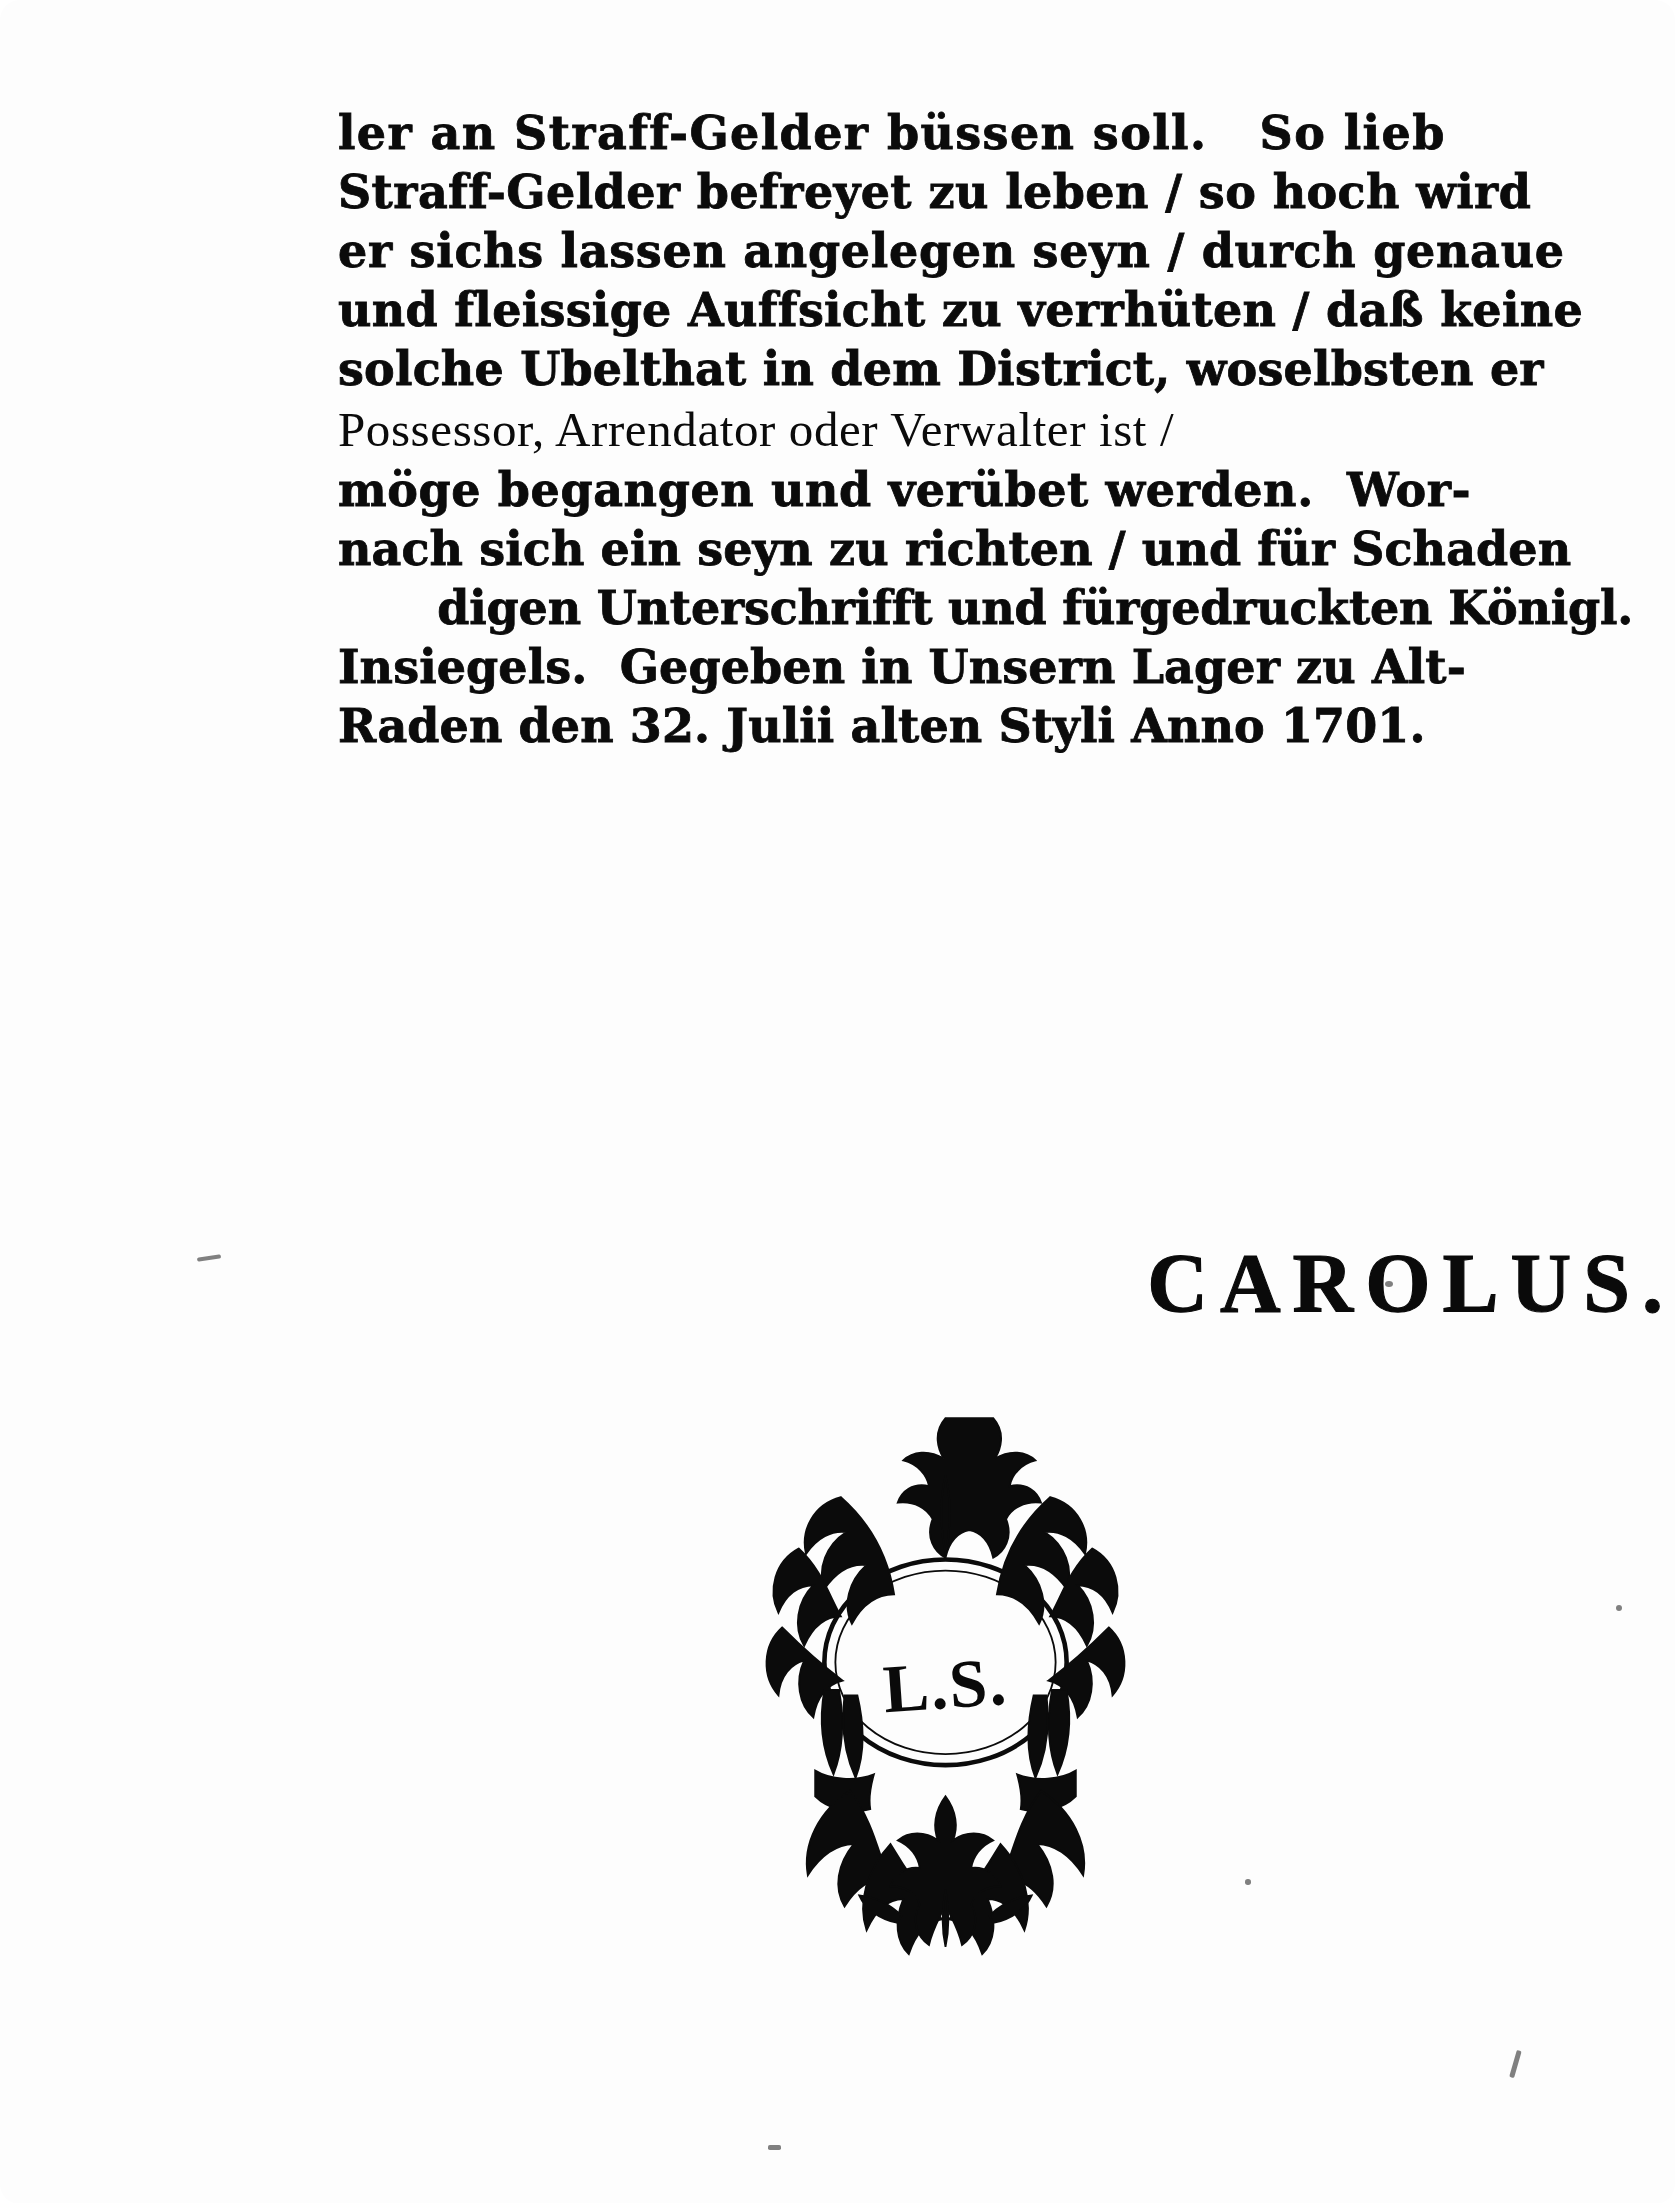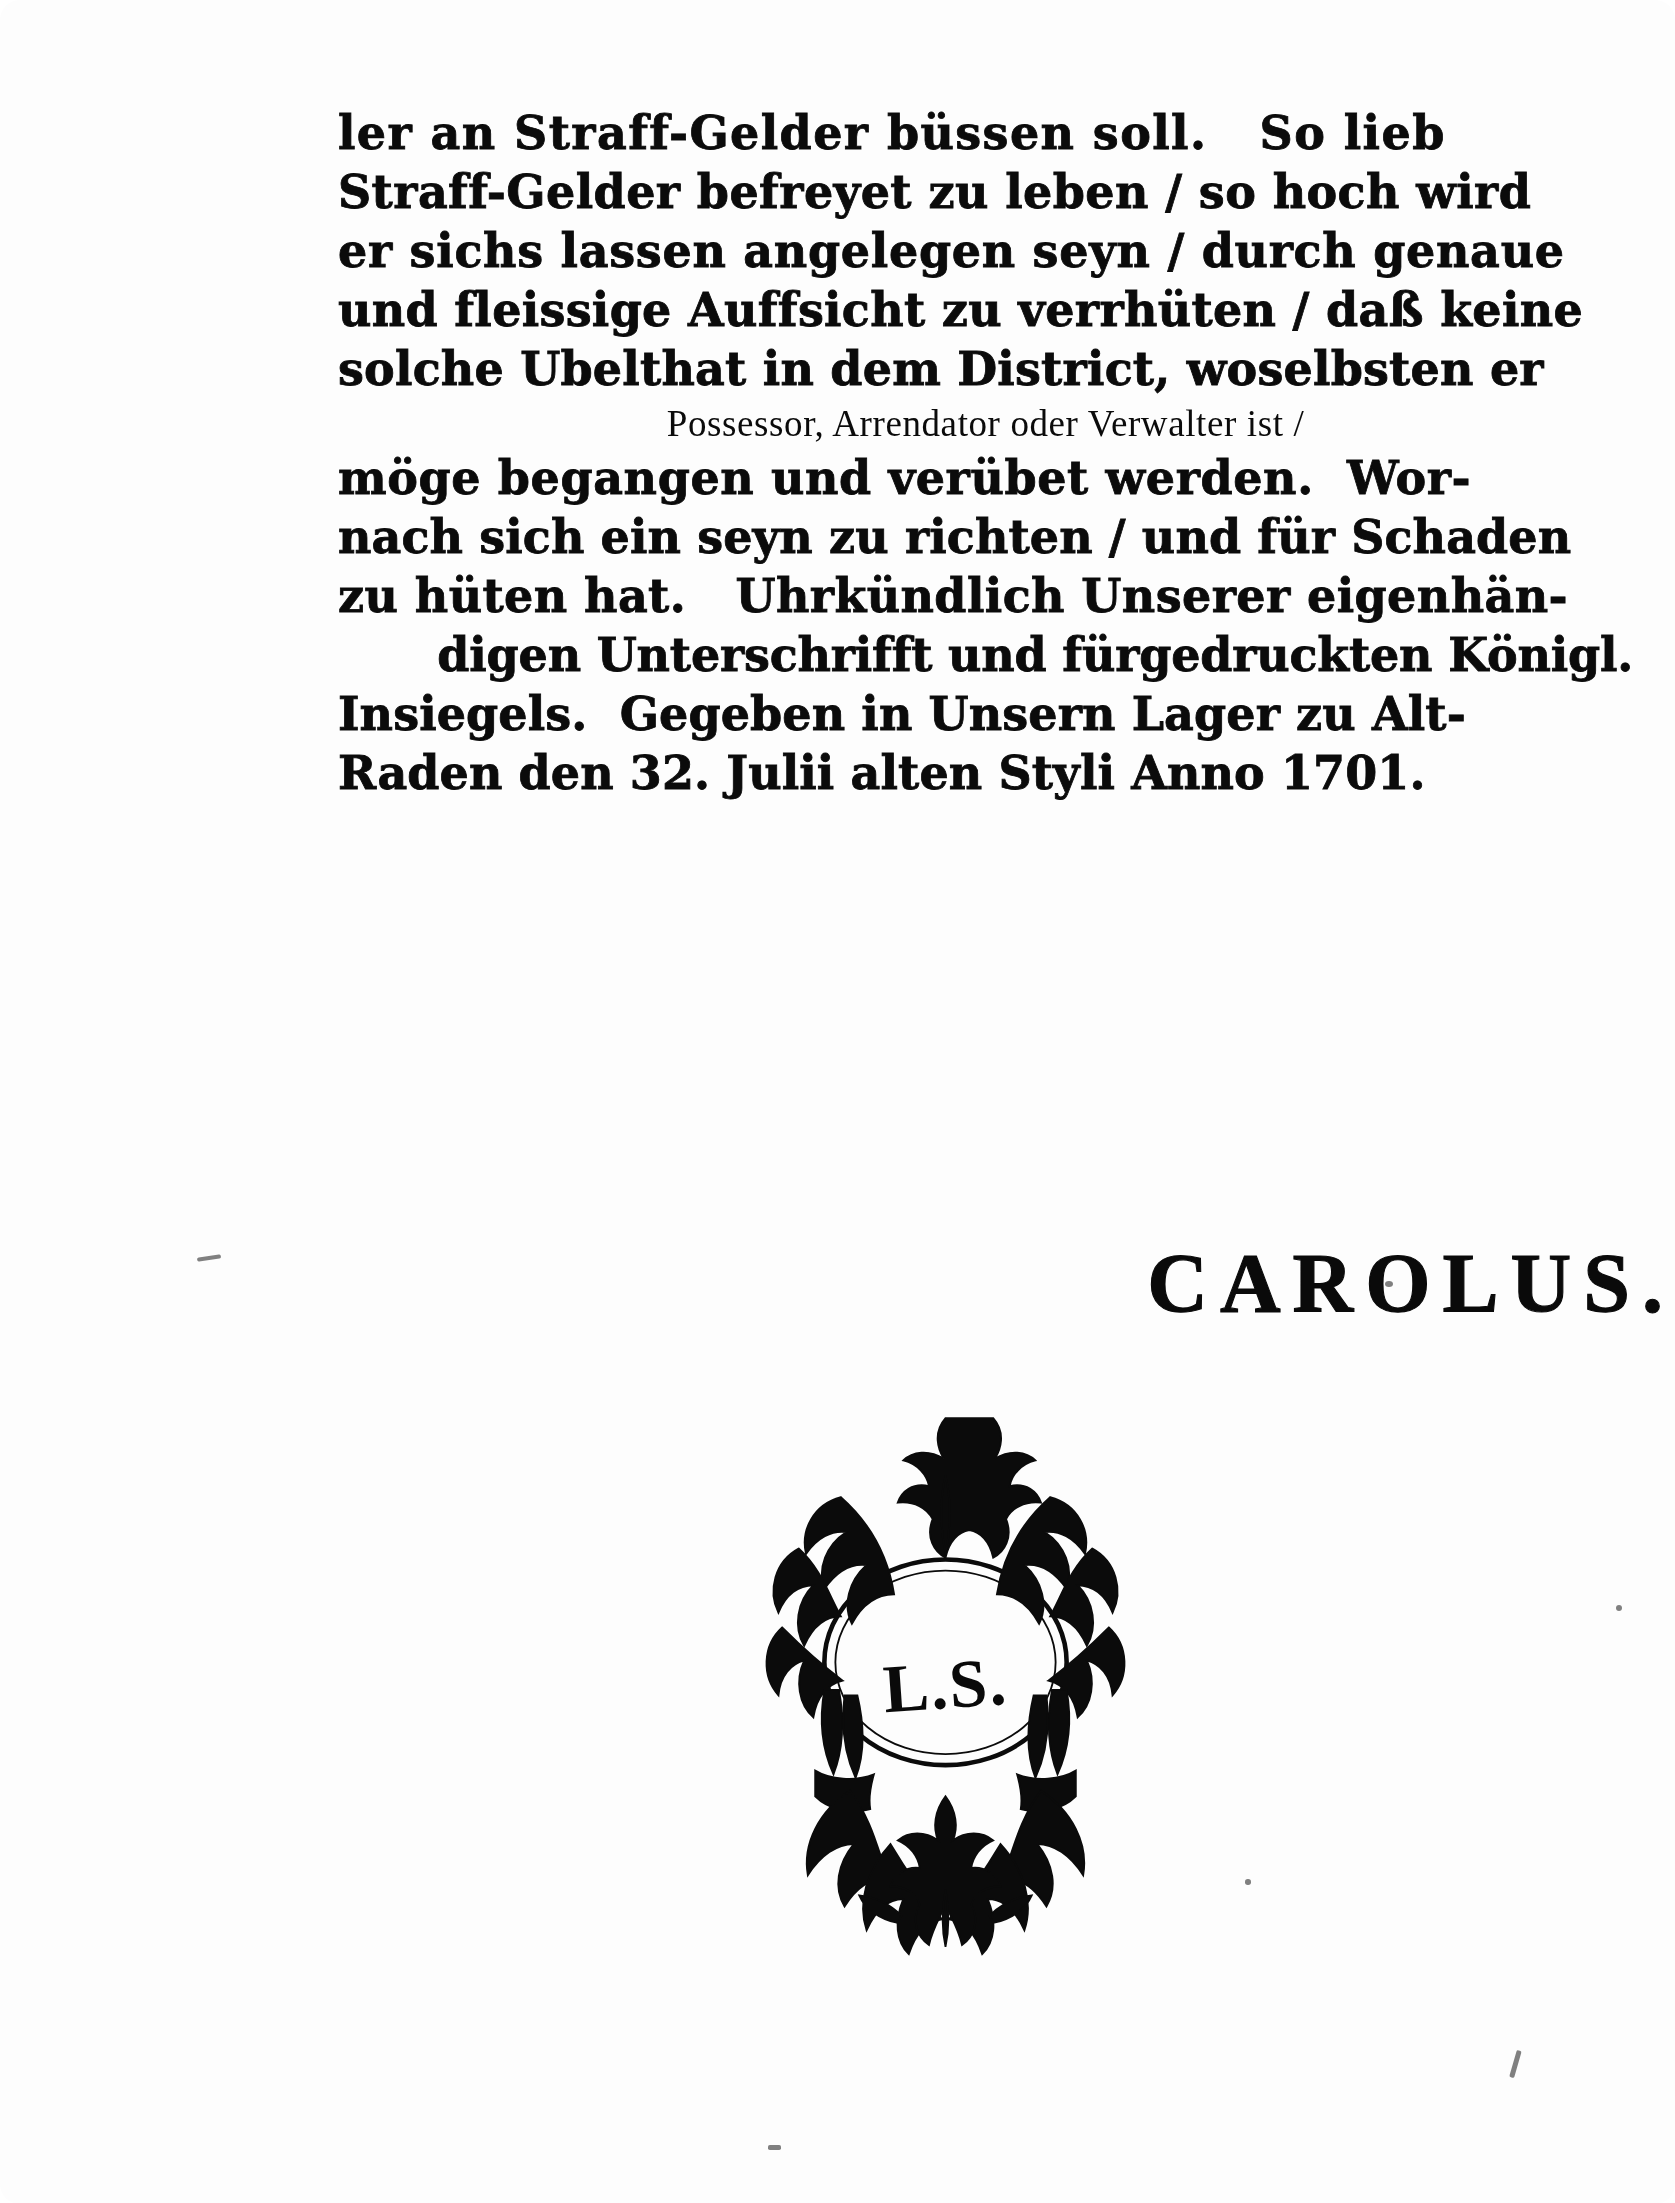--- a/index.html
+++ b/index.html
@@ -58,21 +58,21 @@
     font-weight: 400;
     -webkit-text-stroke: 0px;
   }
 
   .l1  { font-size: 46px; letter-spacing: 1.4px; }
   .l2  { font-size: 44px; letter-spacing: 0.2px; }
   .l3  { font-size: 45px; letter-spacing: 0.4px; }
   .l4  { font-size: 45px; letter-spacing: 0.7px; }
   .l5  { font-size: 44px; letter-spacing: 0.3px; }
   .l6  { font-size: 44px; letter-spacing: 0.2px; }
-  .l7  { font-size: 37px; letter-spacing: 0.6px; text-align: center; }
+  .l7  { font-size: 49px; letter-spacing: 0.6px; }
   .l8  { font-size: 44px; letter-spacing: 0.6px; }
   .l9  { font-size: 44px; letter-spacing: 0.1px; }
   .l10 { font-size: 44px; letter-spacing: 0.4px; }
   .l11 { font-size: 43px; letter-spacing: -0.2px; text-align: right; }
   .l12 { font-size: 44px; letter-spacing: 0.1px; }
   .l13 { font-size: 44px; letter-spacing: 0.1px; }
 
   
   .signature {
     position: absolute;
@@ -132,21 +132,20 @@
 
   <div class="textblock">
     <span class="line fraktur l1">ler an Straff-Gelder büssen soll.   So lieb</span>
     <span class="line fraktur l3">Straff-Gelder befreyet zu leben / so hoch wird</span>
     <span class="line fraktur l4">er sichs lassen angelegen seyn / durch genaue</span>
     <span class="line fraktur l5">und fleissige Auffsicht zu verrhüten / daß keine</span>
     <span class="line fraktur l6">solche Ubelthat in dem District, woselbsten er</span>
     <span class="line roman   l7">Possessor, Arrendator oder Verwalter ist /</span>
     <span class="line fraktur l8">möge begangen und verübet werden.  Wor-</span>
     <span class="line fraktur l9">nach sich ein seyn zu richten / und für Schaden</span>
-    <span class="line fraktur l10">zu hüten hat.   Uhrkündlich Unserer eigenhän-</span>
     <span class="line fraktur l11">digen Unterschrifft und fürgedruckten Königl.</span>
     <span class="line fraktur l12">Insiegels.  Gegeben in Unsern Lager zu Alt-</span>
     <span class="line fraktur l13">Raden den 32. Julii alten Styli Anno 1701.</span>
   </div>
 
   <div class="signature">CAROLUS.</div>
 
   <div class="seal-wrap">
     <svg viewBox="0 0 620 620" xmlns="http://www.w3.org/2000/svg" aria-hidden="true">
       <g fill="#0b0b0b" stroke="#0b0b0b">

